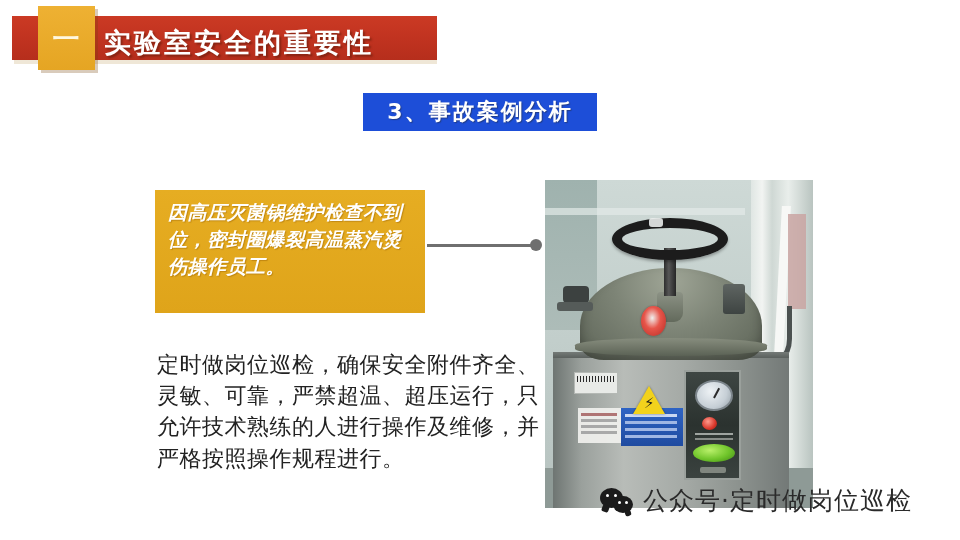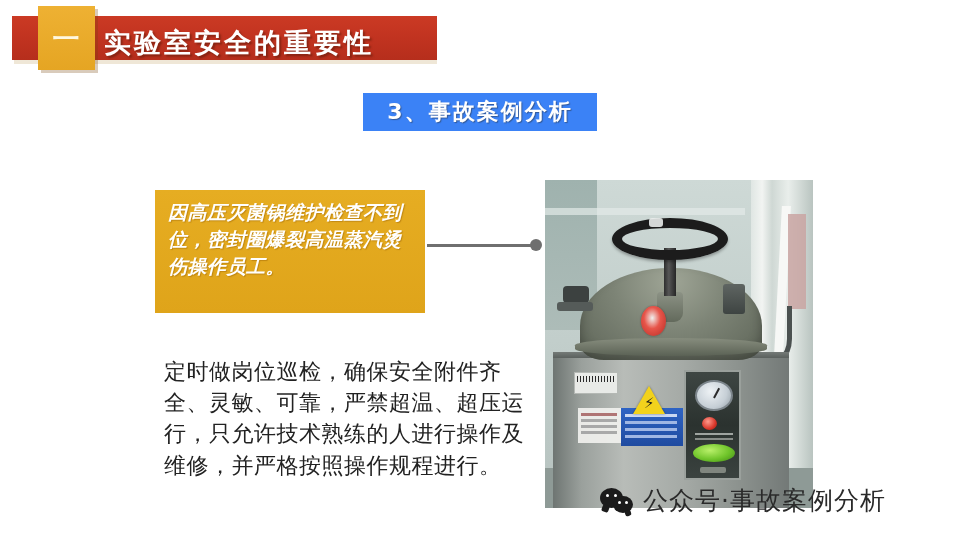--- a/index.html
+++ b/index.html
@@ -74,21 +74,21 @@
     white-space: nowrap;
   }
 
   
   .section-title-box {
     position: absolute;
     left: 363px;
     top: 93px;
     width: 234px;
     height: 38px;
-    background: #3b82f6;
+    background: #1d4ed8;
     display: flex;
     align-items: center;
     justify-content: center;
   }
   .section-title-box span {
     color: #ffffff;
     font-size: 22px;
     font-weight: bold;
     letter-spacing: 2px;
     white-space: nowrap;
@@ -138,21 +138,21 @@
   }
 
   
   .body-text {
     position: absolute;
     left: 157px;
     top: 349px;
     width: 390px;
   }
   .body-text p {
-    margin: 7px;
+    margin: 0;
     color: #222222;
     font-size: 22px;
     line-height: 1.42;
     letter-spacing: 0.5px;
   }
 
   
   .photo {
     position: absolute;
     left: 545px;
@@ -558,16 +558,16 @@
     <div class="wm-icon">
       <div class="wm-bubble-a">
         <div class="wm-dot" style="left:6px;top:6px;"></div>
         <div class="wm-dot" style="left:14px;top:6px;"></div>
       </div>
       <div class="wm-bubble-b">
         <div class="wm-dot" style="left:5px;top:5px;"></div>
         <div class="wm-dot" style="left:12px;top:5px;"></div>
       </div>
     </div>
-    <div class="wm-text">公众号·事故案例分析</div>
+    <div class="wm-text">公众号·定时做岗位巡检</div>
   </div>
 
 </div>
 
 </body></html>

